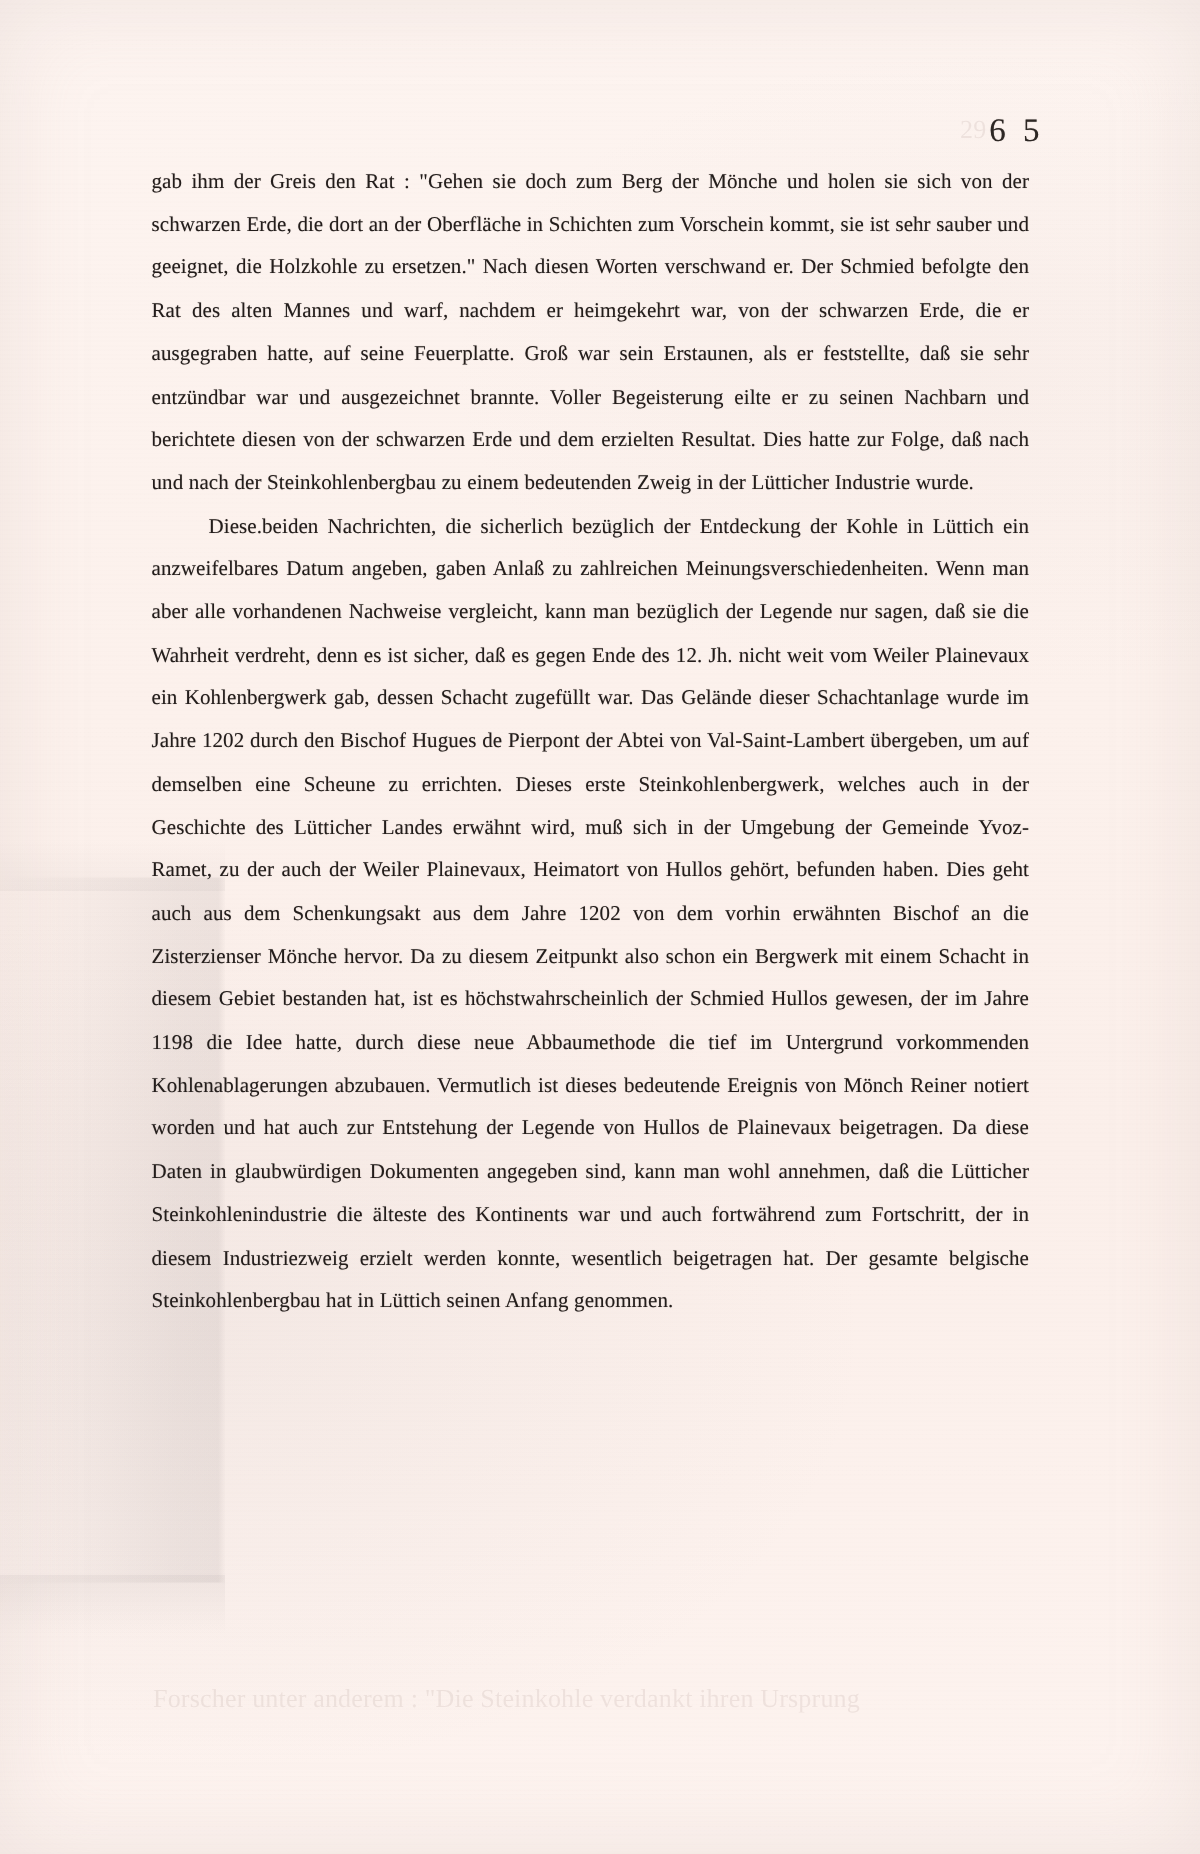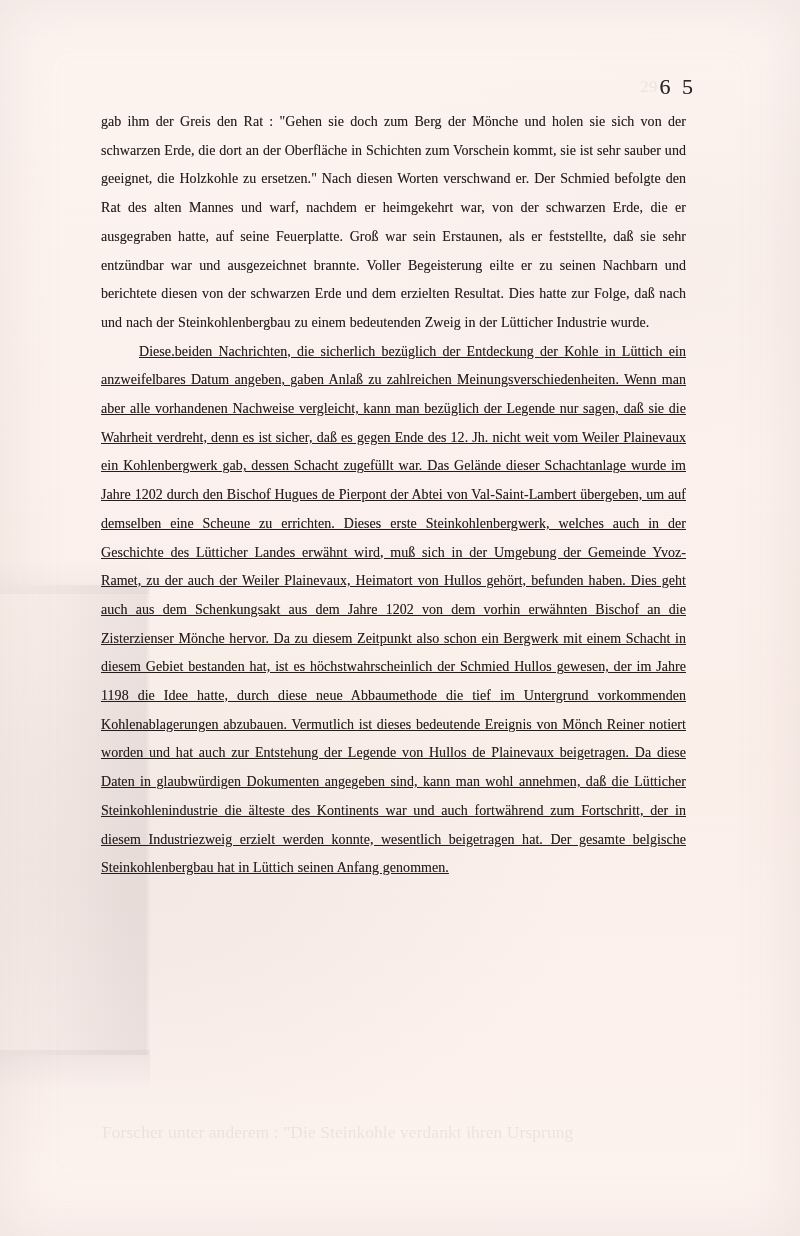--- a/index.html
+++ b/index.html
@@ -101,21 +101,21 @@
     line-height: 28.7px;
     color: #231d1b;
     letter-spacing: 0.05px;
     word-spacing: 0.2px;
     -webkit-font-smoothing: antialiased;
   }
   .body-paragraph + .body-paragraph {
     text-indent: 38px;
   }
   
-  .body-paragraph:last-child { text-align: justify; text-decoration: underline; }
+  .body-paragraph:last-child { text-align: justify; }
 
   
   .text-column,
   .page-number {
     text-shadow: 0 0 0.55px rgba(35,29,27,0.42);
   }
 
   
   .grain {
     position: absolute;

